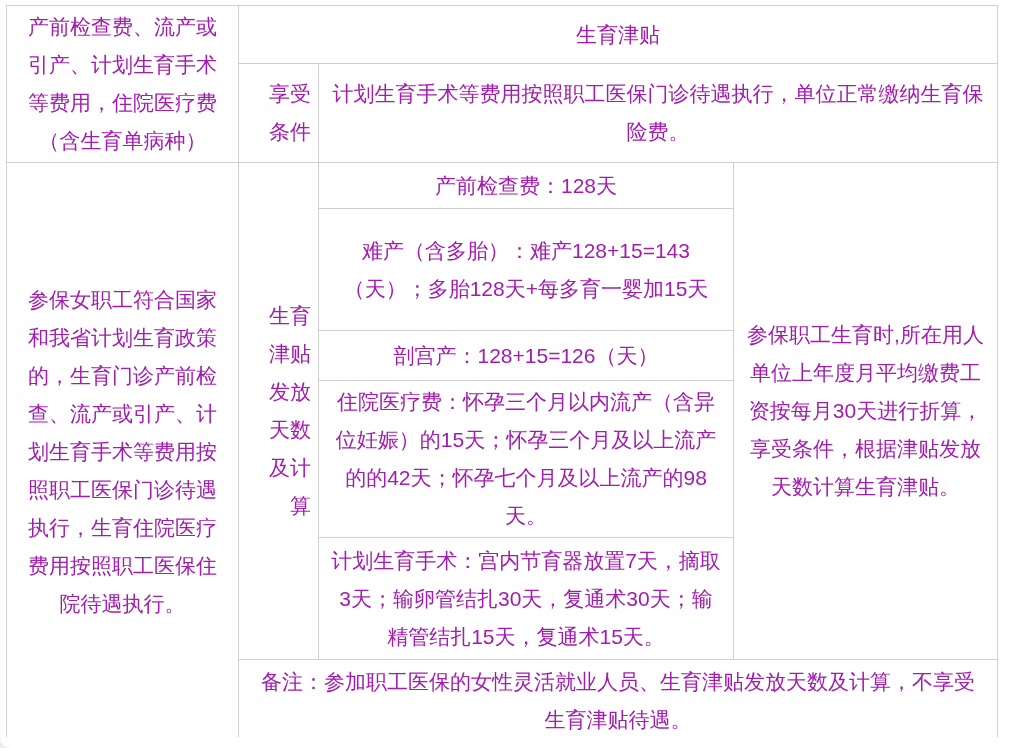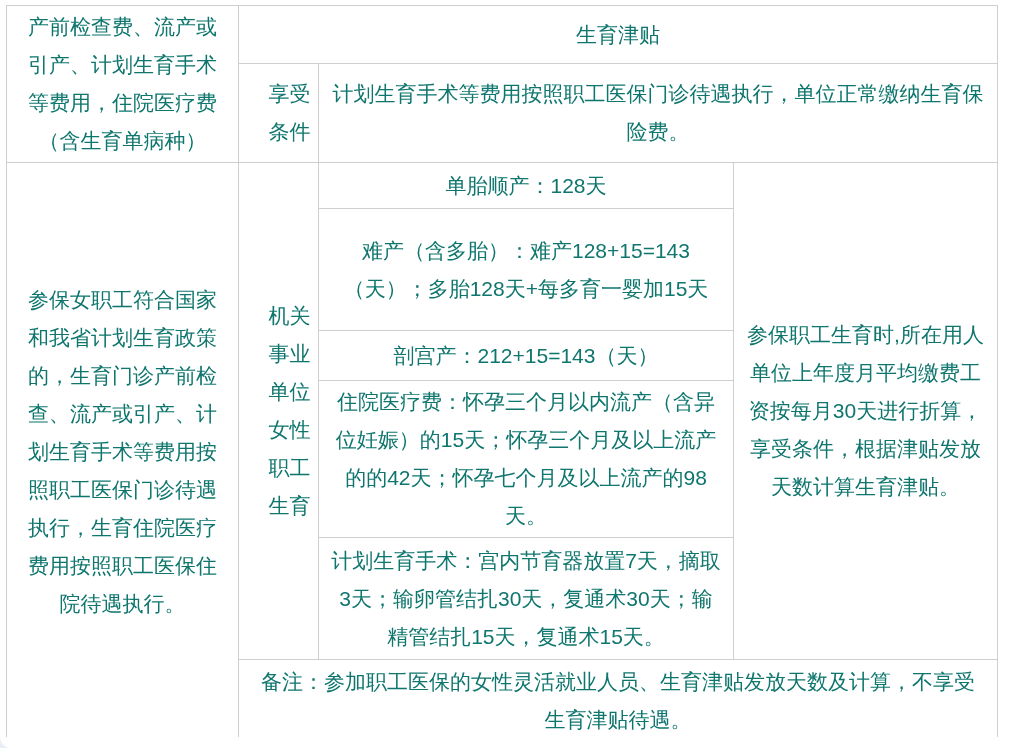--- a/index.html
+++ b/index.html
@@ -37,21 +37,21 @@
     border-collapse: collapse;
     table-layout: fixed;
   }
   col.c1 { width: 232px; }
   col.c2 { width: 80px;  }
   col.c3 { width: 415px; }
   col.c4 { width: 264px; }
 
   td.cell {
     border: 1px solid #cfcfcf;
-    color: #0f766e;
+    color: #a21caf;
     font-size: 21px;
     line-height: 38px;
     text-align: center;
     vertical-align: middle;
     padding: 2px 12px;
     word-break: break-all;
   }
   td.cell.side { padding: 2px 14px; }
 
   tr.r1 { height: 58px; }
@@ -60,21 +60,21 @@
   tr.r4 { height: 122px; }
   tr.r5 { height: 50px; }
   tr.r6 { height: 153px; }
   tr.r7 { height: 122px; }
   tr.r8 { height: 82px; }
 
   
   .narrow-label {
     display: inline-block;
     width: 2.05em;
-    text-align: center;
+    text-align: right;
     margin-left: 17px;
   }
 </style>
 </head>
 <body>
 
 <div class="page">
 
   <table class="grid">
     <colgroup>
@@ -92,32 +92,32 @@
       <tr class="r2">
         <td class="cell">
           <span class="narrow-label">享受条件</span>
         </td>
         <td class="cell" colspan="2">计划生育手术等费用按照职工医保门诊待遇执行，单位正常缴纳生育保险费。</td>
       </tr>
 
       <tr class="r3">
         <td class="cell side" rowspan="6">参保女职工符合国家和我省计划生育政策的，生育门诊产前检查、流产或引产、计划生育手术等费用按照职工医保门诊待遇执行，生育住院医疗费用按照职工医保住院待遇执行。</td>
         <td class="cell" rowspan="5">
-          <span class="narrow-label">机关事业单位女性职工生育</span>
+          <span class="narrow-label">生育津贴发放天数及计算</span>
         </td>
-        <td class="cell">单胎顺产：128天</td>
+        <td class="cell">产前检查费：128天</td>
         <td class="cell" rowspan="5">参保职工生育时,所在用人单位上年度月平均缴费工资按每月30天进行折算，享受条件，根据津贴发放天数计算生育津贴。</td>
       </tr>
 
       <tr class="r4">
         <td class="cell">难产（含多胎）：难产128+15=143（天）；多胎128天+每多育一婴加15天</td>
       </tr>
 
       <tr class="r5">
-        <td class="cell">剖宫产：212+15=143（天）</td>
+        <td class="cell">剖宫产：128+15=126（天）</td>
       </tr>
 
       <tr class="r6">
         <td class="cell">住院医疗费：怀孕三个月以内流产（含异位妊娠）的15天；怀孕三个月及以上流产的的42天；怀孕七个月及以上流产的98天。</td>
       </tr>
 
       <tr class="r7">
         <td class="cell">计划生育手术：宫内节育器放置7天，摘取3天；输卵管结扎30天，复通术30天；输精管结扎15天，复通术15天。</td>
       </tr>
 

